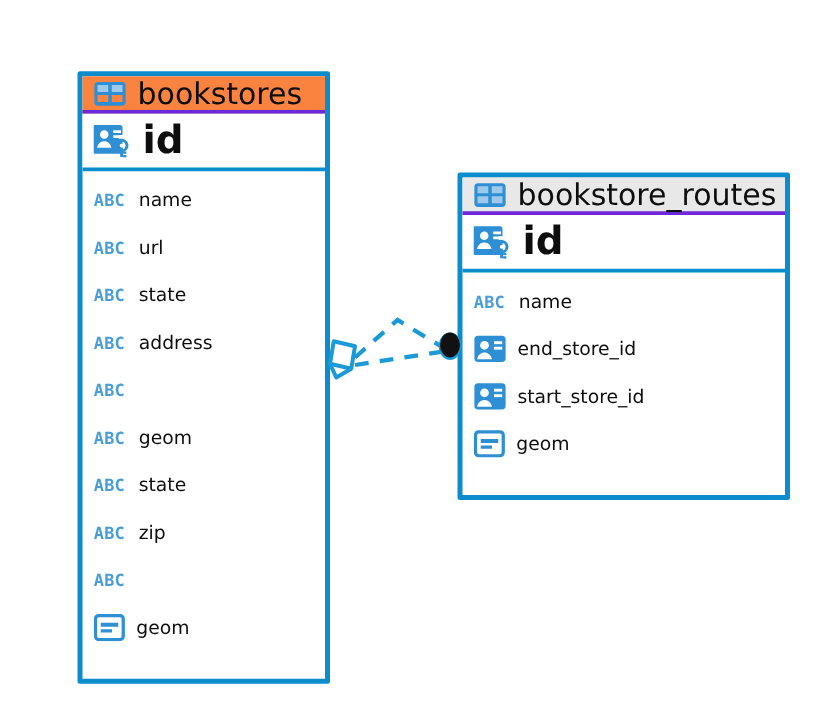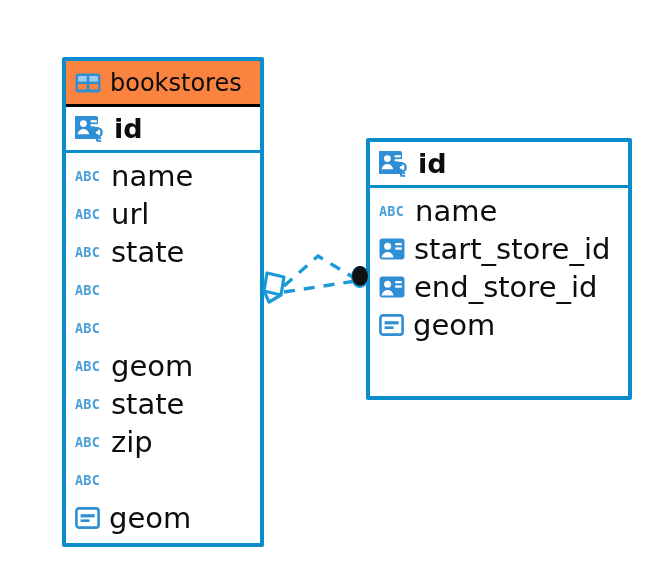--- a/index.html
+++ b/index.html
@@ -44,22 +44,22 @@
     width: 266px;
     height: 262px;
   }
 
   .entity-header {
     box-sizing: border-box;
     display: flex;
     align-items: center;
     gap: 9px;
     padding: 0 9px;
-    height: 46px;
-    border-bottom: 3px solid #000000;
+    height: 30px;
+    border-bottom: 3px solid #6d28d9;
   }
   .header-orange { background: #f9833f; }
   .header-gray   { background: #e8e8e8; }
 
   .entity-title {
     font-size: 24px;
     color: #0d0d0d;
     line-height: 1;
     white-space: nowrap;
   }
@@ -68,39 +68,39 @@
     box-sizing: border-box;
     display: flex;
     align-items: center;
     gap: 9px;
     padding: 0 9px;
     height: 46px;
     background: #ffffff;
     border-bottom: 3px solid #0b8ccd;
   }
   .pk-label {
-    font-size: 27px;
+    font-size: 31px;
     font-weight: bold;
     color: #0d0d0d;
     line-height: 1;
   }
 
   .field-list {
     padding: 4px 12px 0 0;
   }
   .field-row {
     box-sizing: border-box;
     display: flex;
     align-items: center;
     gap: 9px;
     padding: 0 9px;
     height: 38px;
   }
   .field-label {
-    font-size: 29px;
+    font-size: 15px;
     color: #0d0d0d;
     line-height: 1;
     white-space: nowrap;
   }
 
   
   .icon {
     flex: 0 0 auto;
     display: block;
   }
@@ -192,20 +192,21 @@
         <svg class="icon icon-abc" viewBox="0 0 27 16">
           <text x="0" y="13" font-family="'DejaVu Sans Mono','Liberation Mono',monospace" font-size="13.5" font-weight="bold" fill="#4a9ed8" letter-spacing="0.2">ABC</text>
         </svg>
         <span class="field-label">state</span>
       </div>
 
       <div class="field-row">
         <svg class="icon icon-abc" viewBox="0 0 27 16">
           <text x="0" y="13" font-family="'DejaVu Sans Mono','Liberation Mono',monospace" font-size="13.5" font-weight="bold" fill="#4a9ed8" letter-spacing="0.2">ABC</text>
         </svg>
+        <span class="field-label">address</span>
       </div>
 
       <div class="field-row">
         <svg class="icon icon-abc" viewBox="0 0 27 16">
           <text x="0" y="13" font-family="'DejaVu Sans Mono','Liberation Mono',monospace" font-size="13.5" font-weight="bold" fill="#4a9ed8" letter-spacing="0.2">ABC</text>
         </svg>
       </div>
 
       <div class="field-row">
         <svg class="icon icon-abc" viewBox="0 0 27 16">
@@ -241,20 +242,30 @@
           <rect x="5.6" y="12.4" width="9" height="2.6" fill="#2e8fd4"></rect>
         </svg>
         <span class="field-label">geom</span>
       </div>
 
     </div>
   </div>
 
   <div class="entity" id="entity-bookstore-routes">
 
+    <div class="entity-header header-gray">
+      <svg class="icon icon-table" viewBox="0 0 26 20">
+        <rect x="0.5" y="0.5" width="25" height="19" rx="3" fill="#2e8fd4"></rect>
+        <rect x="3" y="3" width="8.6" height="5.6" fill="#9ec9ea"></rect>
+        <rect x="14.4" y="3" width="8.6" height="5.6" fill="#9ec9ea"></rect>
+        <rect x="3" y="11" width="8.6" height="5.6" fill="#9ec9ea"></rect>
+        <rect x="14.4" y="11" width="8.6" height="5.6" fill="#9ec9ea"></rect>
+      </svg>
+      <span class="entity-title">bookstore_routes</span>
+    </div>
 
     <div class="pk-row">
       <svg class="icon icon-pk" viewBox="0 0 30 28">
         <path d="M1 1 h20 a2 2 0 0 1 2 2 v6 h-3 v3 h3 v10 a2 2 0 0 1 -2 2 h-20 a2 2 0 0 1 -2 -2 v-19 a2 2 0 0 1 2 -2 z" fill="#2e8fd4"></path>
         <circle cx="8.4" cy="8.6" r="3.4" fill="#ffffff"></circle>
         <path d="M2.6 19.2 c0.9 -3.6 3.2 -5.2 5.8 -5.2 s4.9 1.6 5.8 5.2 z" fill="#ffffff"></path>
         <rect x="15.6" y="5.2" width="6.2" height="2.2" fill="#ffffff"></rect>
         <rect x="15.6" y="9.2" width="6.2" height="2.2" fill="#ffffff"></rect>
         <circle cx="22.3" cy="17.4" r="4.3" fill="none" stroke="#2e8fd4" stroke-width="2.4"></circle>
         <circle cx="22.3" cy="17.4" r="1.5" fill="#ffffff"></circle>
@@ -275,32 +286,32 @@
       </div>
 
       <div class="field-row">
         <svg class="icon icon-fk" viewBox="0 0 26 22">
           <rect x="0.5" y="0.5" width="25" height="21" rx="3" fill="#2e8fd4"></rect>
           <circle cx="8.6" cy="8.2" r="3.5" fill="#ffffff"></circle>
           <path d="M2.6 19.4 c0.9 -3.8 3.3 -5.5 6 -5.5 s5.1 1.7 6 5.5 z" fill="#ffffff"></path>
           <rect x="16.2" y="5.0" width="6.6" height="2.3" fill="#ffffff"></rect>
           <rect x="16.2" y="9.4" width="6.6" height="2.3" fill="#ffffff"></rect>
         </svg>
-        <span class="field-label">start_store_id</span>
+        <span class="field-label">end_store_id</span>
       </div>
 
       <div class="field-row">
         <svg class="icon icon-fk" viewBox="0 0 26 22">
           <rect x="0.5" y="0.5" width="25" height="21" rx="3" fill="#2e8fd4"></rect>
           <circle cx="8.6" cy="8.2" r="3.5" fill="#ffffff"></circle>
           <path d="M2.6 19.4 c0.9 -3.8 3.3 -5.5 6 -5.5 s5.1 1.7 6 5.5 z" fill="#ffffff"></path>
           <rect x="16.2" y="5.0" width="6.6" height="2.3" fill="#ffffff"></rect>
           <rect x="16.2" y="9.4" width="6.6" height="2.3" fill="#ffffff"></rect>
         </svg>
-        <span class="field-label">end_store_id</span>
+        <span class="field-label">start_store_id</span>
       </div>
 
       <div class="field-row">
         <svg class="icon icon-geom" viewBox="0 0 25 22">
           <rect x="1.4" y="1.4" width="22.2" height="19.2" rx="2.6" fill="#ffffff" stroke="#2e8fd4" stroke-width="2.6"></rect>
           <rect x="5.6" y="7.2" width="14" height="3.2" fill="#2e8fd4"></rect>
           <rect x="5.6" y="12.4" width="9" height="2.6" fill="#2e8fd4"></rect>
         </svg>
         <span class="field-label">geom</span>
       </div>

